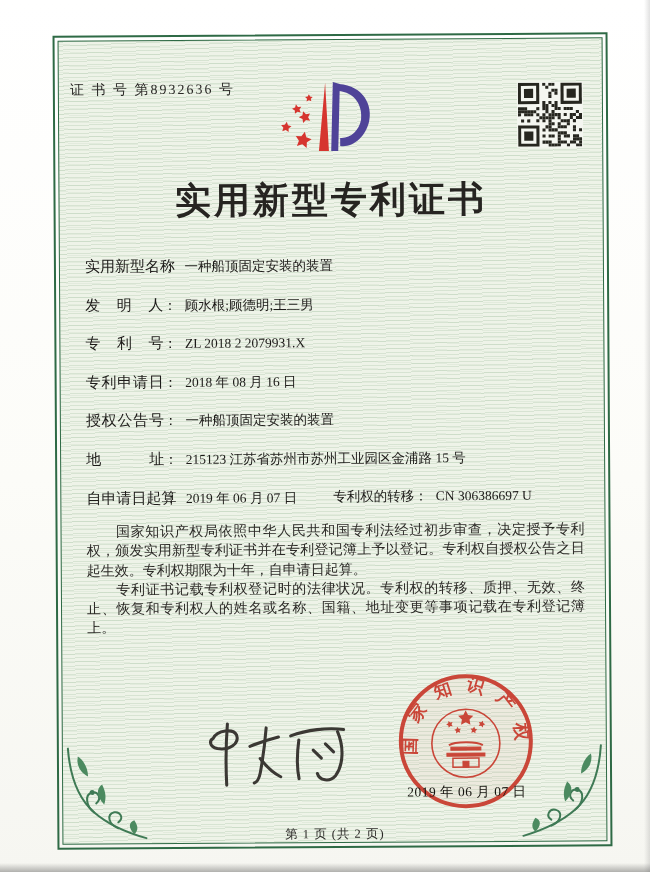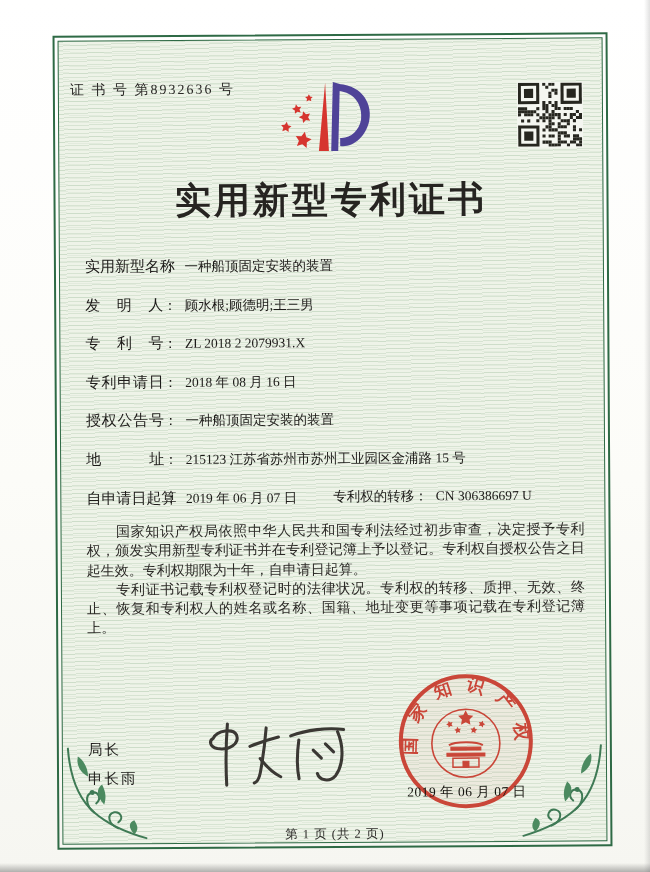--- a/index.html
+++ b/index.html
@@ -238,24 +238,20 @@
           <span>专利权的转移</span><span class="fcolon">：</span><span>CN 306386697 U</span>
         </span>
       </div>
     </div>
 
     <div class="paras">
       <p>国家知识产权局依照中华人民共和国专利法经过初步审查，决定授予专利权，颁发实用新型专利证书并在专利登记簿上予以登记。专利权自授权公告之日起生效。专利权期限为十年，自申请日起算。</p>
       <p>专利证书记载专利权登记时的法律状况。专利权的转移、质押、无效、终止、恢复和专利权人的姓名或名称、国籍、地址变更等事项记载在专利登记簿上。</p>
     </div>
 
-    <div class="signer">
-      <div>局长</div>
-      <div>申长雨</div>
-    </div>
 
     <div class="signature">
       <svg viewBox="0 0 155 72" fill="none" stroke="#3b3834" stroke-width="3" stroke-linecap="round">
         <path d="M34,6 C33,18 32,44 33,66"></path>
         <path d="M20,20 C24,12 40,10 43,17 C46,25 36,32 24,30 C16,28 16,22 20,20"></path>
         <path d="M72,10 C71,22 69,38 66,54 C65,59 63,63 60,64"></path>
         <path d="M56,28 C66,24 76,21 84,19"></path>
         <path d="M66,40 C72,48 78,54 86,58"></path>
         <path d="M96,18 C112,12 132,10 148,12"></path>
         <path d="M104,22 C102,36 102,50 104,60"></path>

